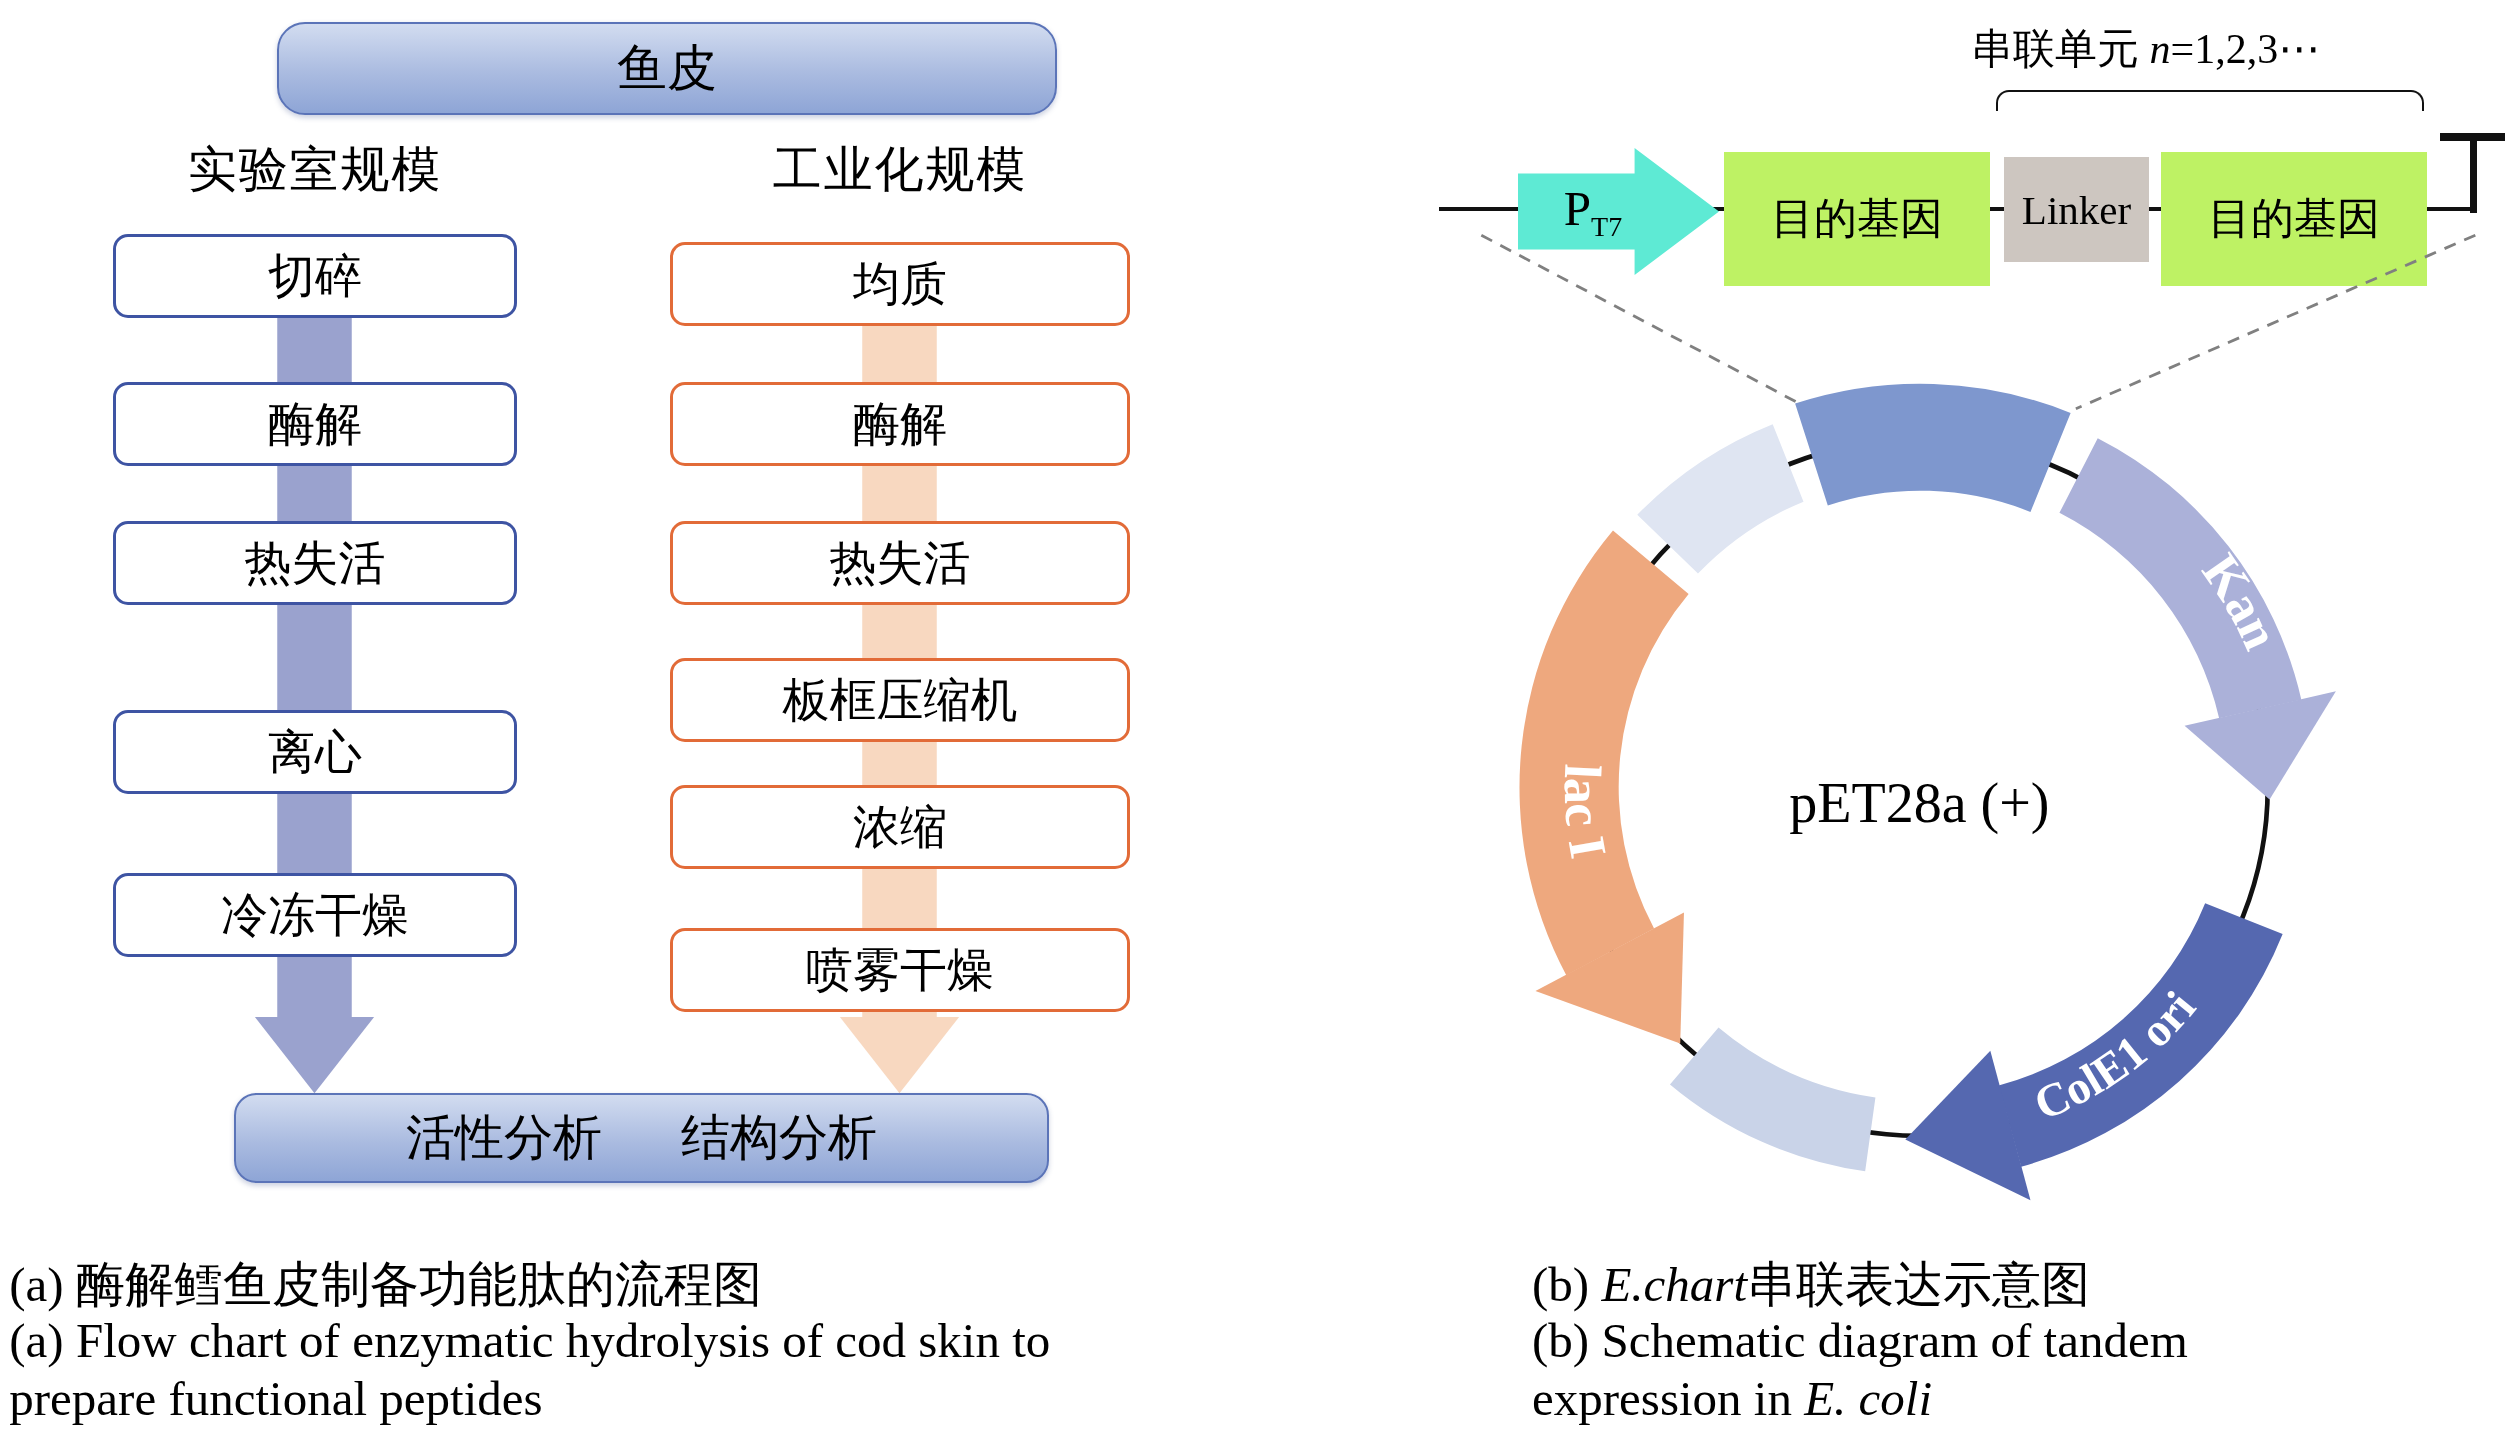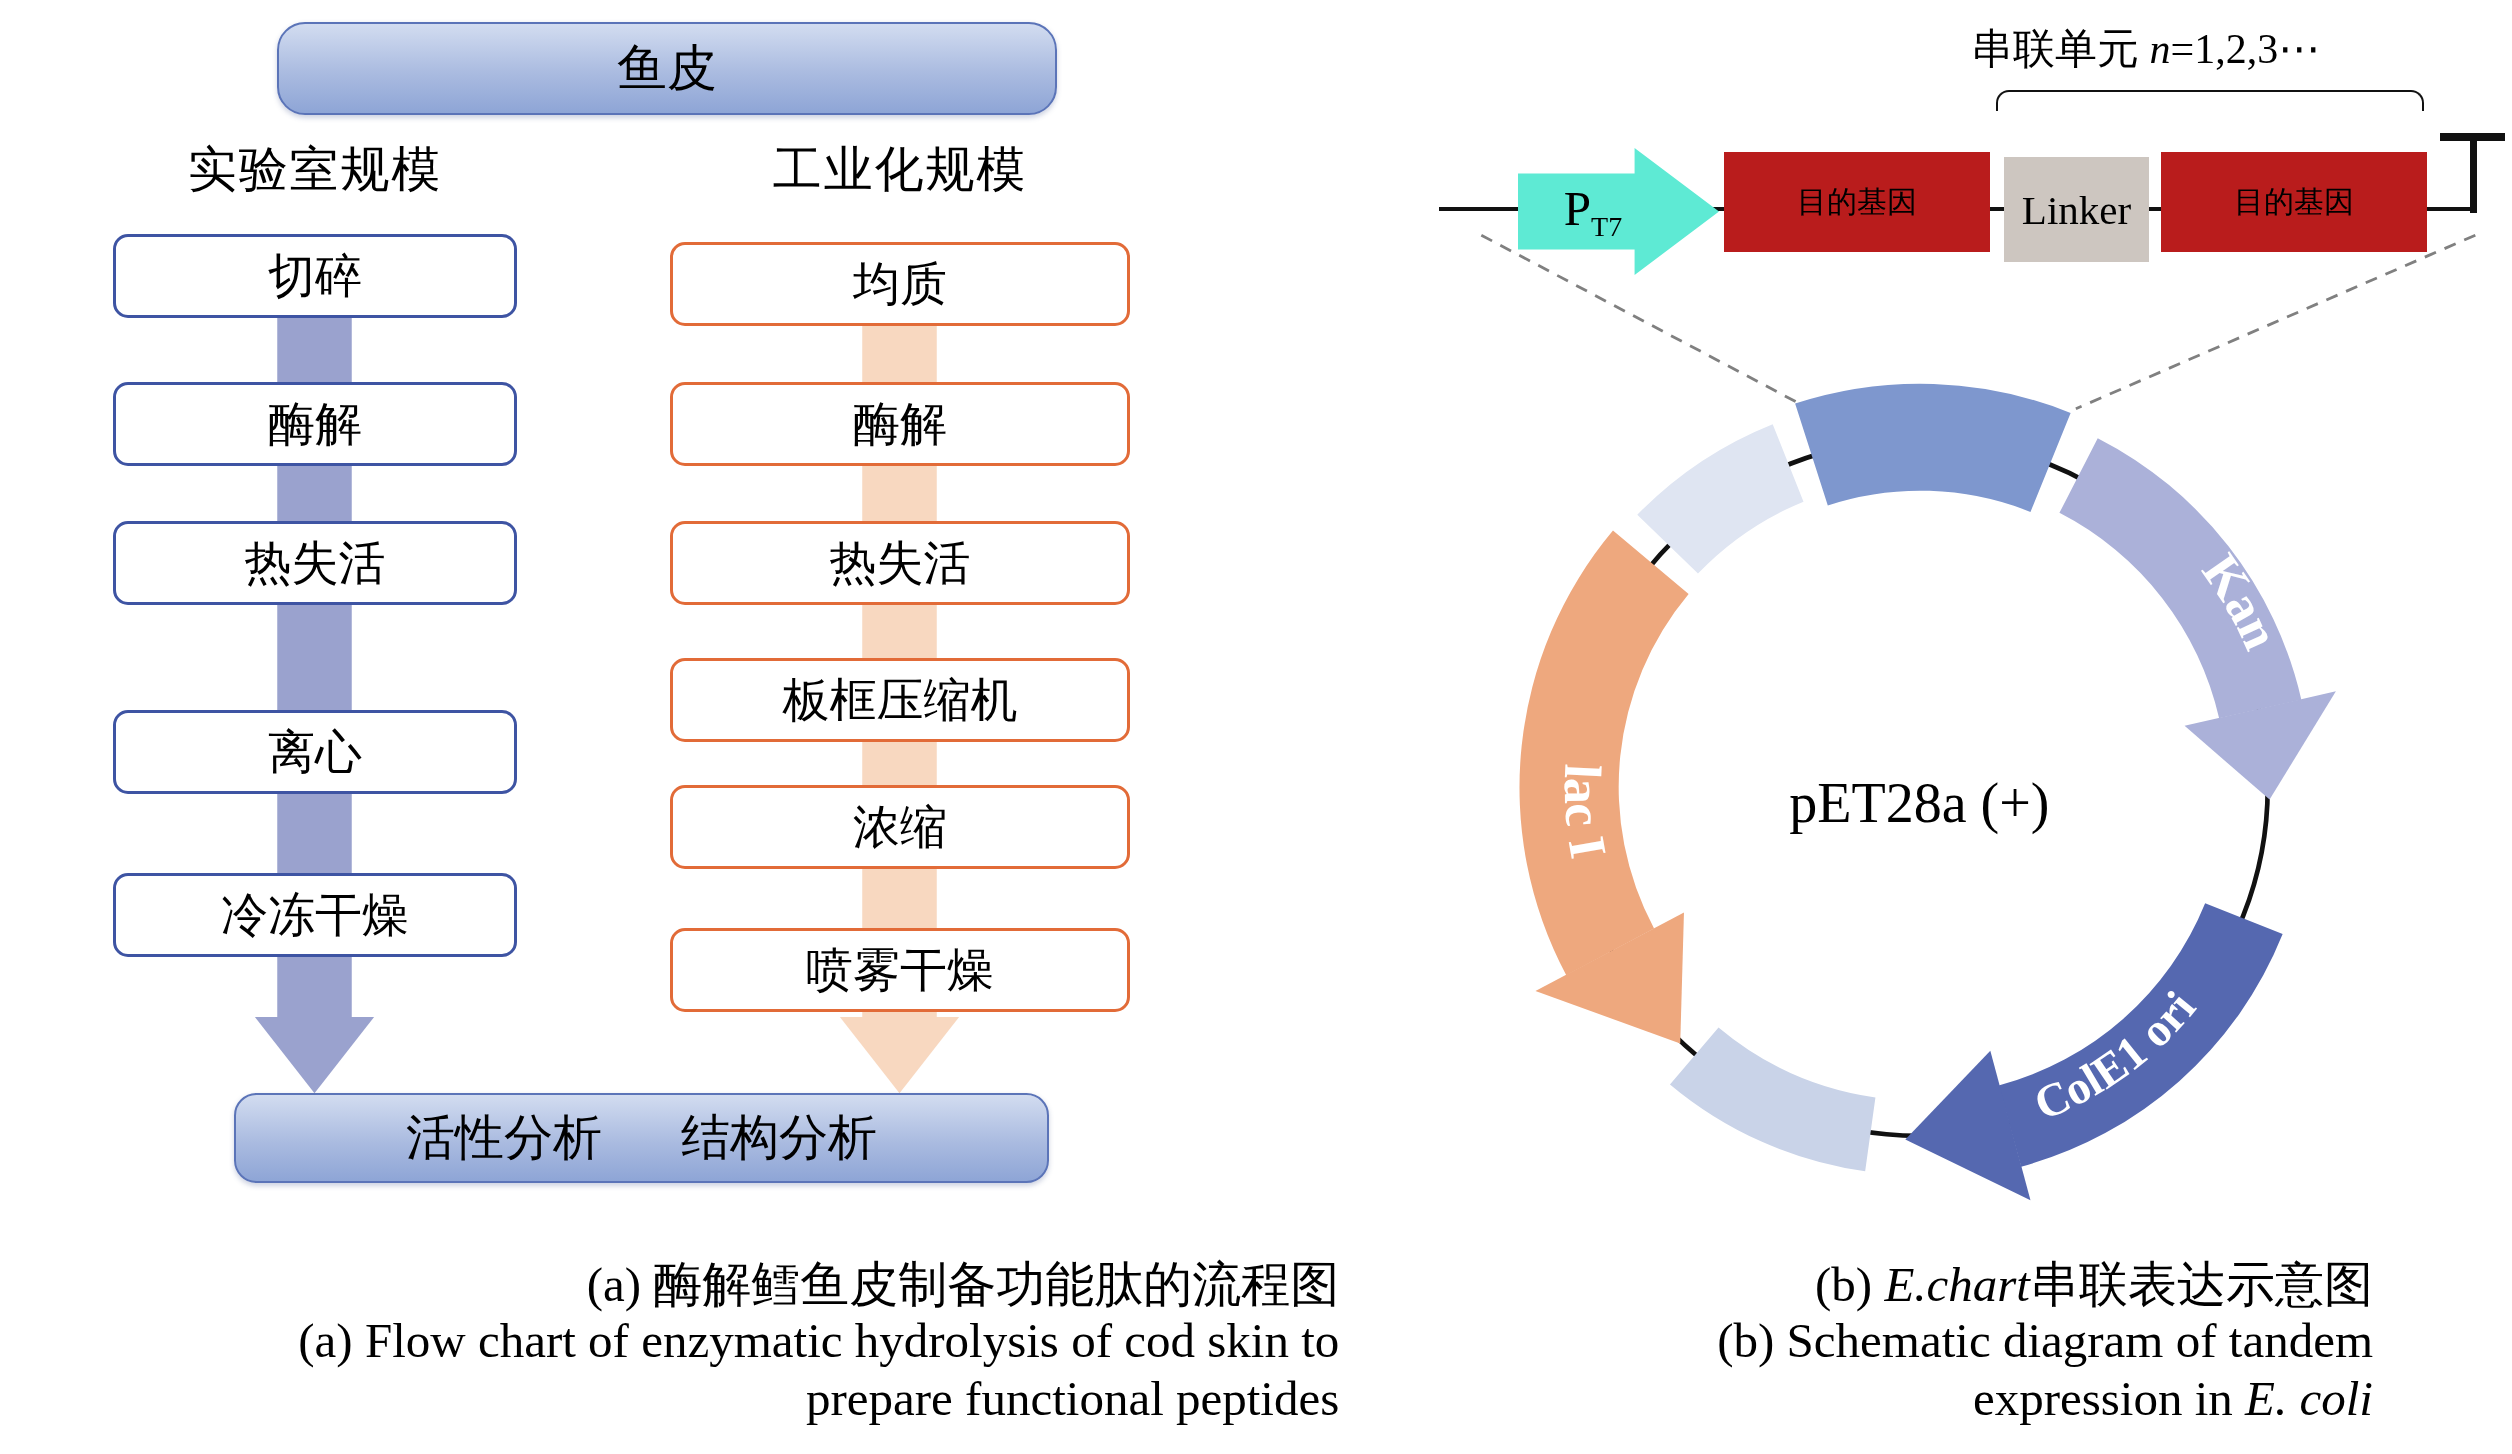--- a/index.html
+++ b/index.html
@@ -12,30 +12,30 @@
   .grad-box{position:absolute;display:flex;align-items:center;justify-content:center;
             background:linear-gradient(180deg,#d2dcf0 0%,#aabbe0 55%,#8ea5d6 100%);
             border:2.8px solid #5b74b8;box-shadow:0 2.8px 5.6px rgba(60,80,140,.25)}
   .topbox{left:277px;top:22.4px;width:780px;height:93px;border-radius:28px;font-size:50px}
   .endbox{left:234px;top:1093px;width:815px;height:90px;border-radius:22.4px;font-size:49px;gap:79px}
   .colhead{position:absolute;font-size:49px;text-align:center;letter-spacing:1.9px}
   .stepbox{position:absolute;height:84px;background:#fff;border-radius:15px;
            display:flex;align-items:center;justify-content:center;font-size:47px}
   .stepbox.blue{border:3.7px solid #3e54a3;left:113px;width:404px}
   .stepbox.orange{border:3.7px solid #e26b38;left:670px;width:460px}
-  .caption{position:absolute;text-align:right;font-size:49px;line-height:56px}
+  .caption{position:absolute;text-align:left;font-size:49px;line-height:56px}
 
   
   .baseline{position:absolute;left:1439px;top:207px;width:1037px;height:3.7px;background:#111}
   .promoter{position:absolute;left:1518px;top:148px;width:201px;height:127px;background:#5eead4;
             clip-path:polygon(0 20%,58% 20%,58% 0,100% 50%,58% 100%,58% 80%,0 80%);
             display:flex;align-items:center;justify-content:center;padding-right:51px;font-size:49px}
   .promoter sub{font-size:28px}
-  .genebox{position:absolute;top:152px;width:266px;height:100px;background:#b91c1c;border:1.9px solid #66 80bb;
-           display:flex;align-items:center;justify-content:center;font-size:30px}
+  .genebox{position:absolute;top:152px;width:266px;height:134px;background:#bef264;border:1.9px solid #66 80bb;
+           display:flex;align-items:center;justify-content:center;font-size:43px}
   .linkerbox{position:absolute;left:2004px;top:157px;width:145px;height:105px;background:#cdc6c0;
              display:flex;align-items:center;justify-content:center;font-size:41px}
   .bracket{position:absolute;left:1996px;top:90px;width:428px;height:20.6px;
            border-top:2.8px solid #111;border-left:2.8px solid #111;border-right:2.8px solid #111;
            border-radius:13px 13px 0 0}
   .tandem-label{position:absolute;left:1971px;top:20.6px;width:523px;font-size:42px}
   .term-pole{position:absolute;left:2470px;top:138px;width:6.5px;height:75px;background:#111}
   .term-cap{position:absolute;left:2440px;top:133px;width:65px;height:7.5px;background:#111}
   .it{font-style:italic}
 </style>

